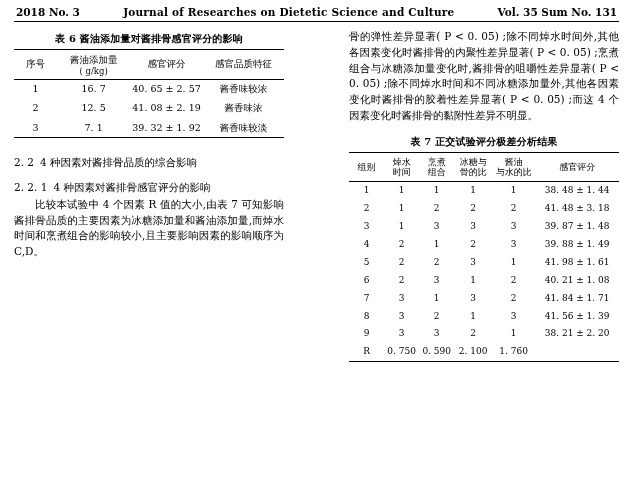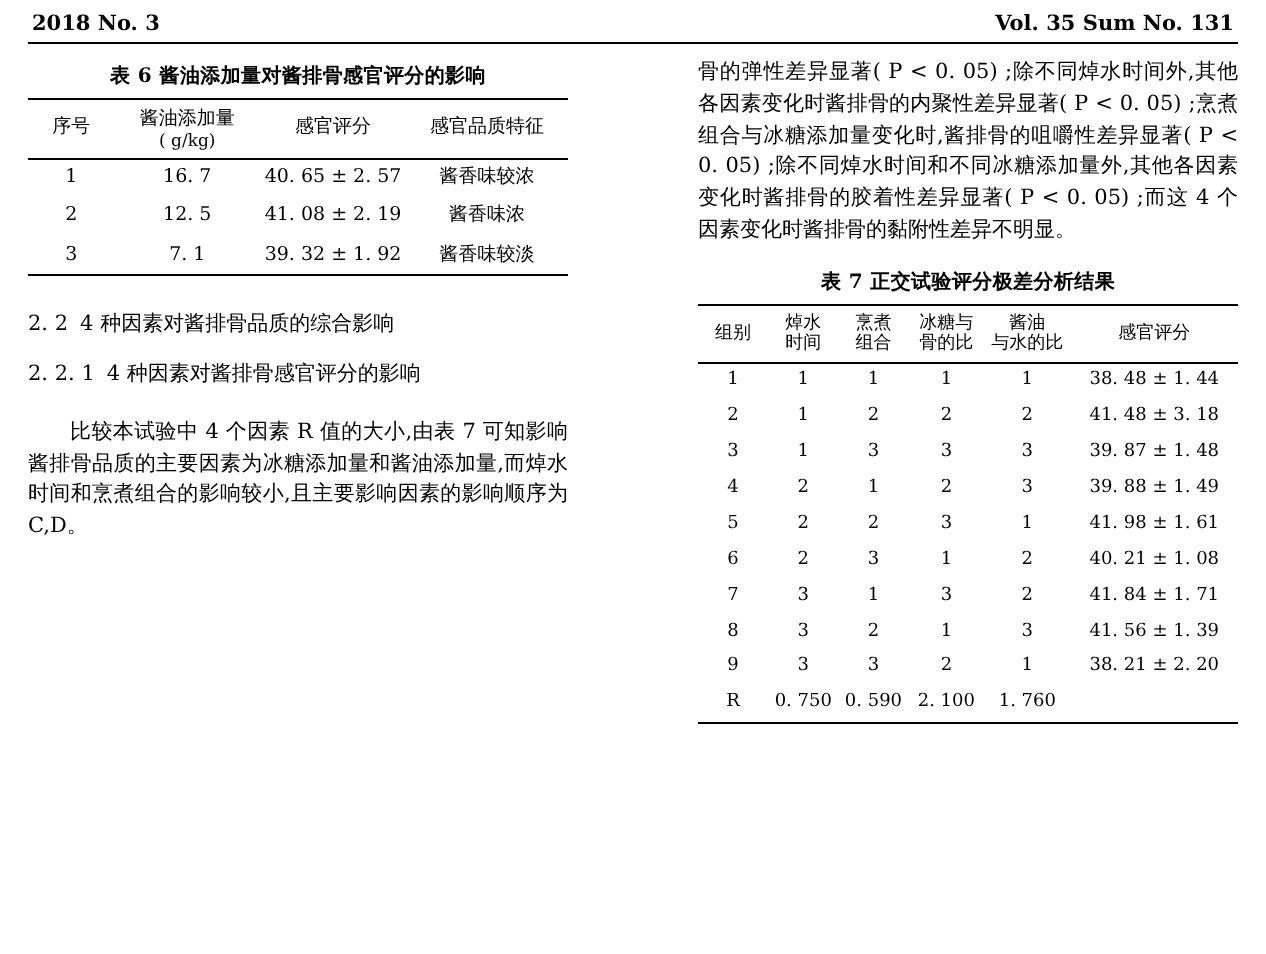--- a/index.html
+++ b/index.html
@@ -95,21 +95,21 @@
     margin-top: 9px;
     margin-bottom: 1px;
     font-size: 10.5px;
   }
   .sec-head .num {
     display: inline-block;
     margin-right: 6px;
   }
   .para {
     text-indent: 21px;
-    margin-top: 13px;
+    margin-top: 1px;
   }
   .para-cont {
     text-indent: 0;
   }
   .spacer-8 { height: 8px; }
   .tbl6-wrap { margin-top: 2px; }
   .tbl7-wrap { margin-top: 10px; }
   table.t7 { font-size: 9px; }
   table.t7 th { line-height: 1.15; }
   table.t7 td { padding: 2.2px 1px; }
@@ -120,20 +120,21 @@
   .r-row td { font-style: normal; }
   .r-label { font-style: italic; }
 </style>
 </head>
 <body>
 
 <div class="page">
 
   <div class="runhead">
     <div class="rh-left">2018 No. 3</div>
+    <div class="rh-center">Journal of Researches on Dietetic Science and Culture</div>
     <div class="rh-right">Vol. 35 Sum No. 131</div>
   </div>
 
   <div class="cols">
 
     <div class="col col-left">
 
       <div class="tbl6-wrap">
         <div class="tbl-caption">表 6    酱油添加量对酱排骨感官评分的影响</div>
         <table class="data t6">

